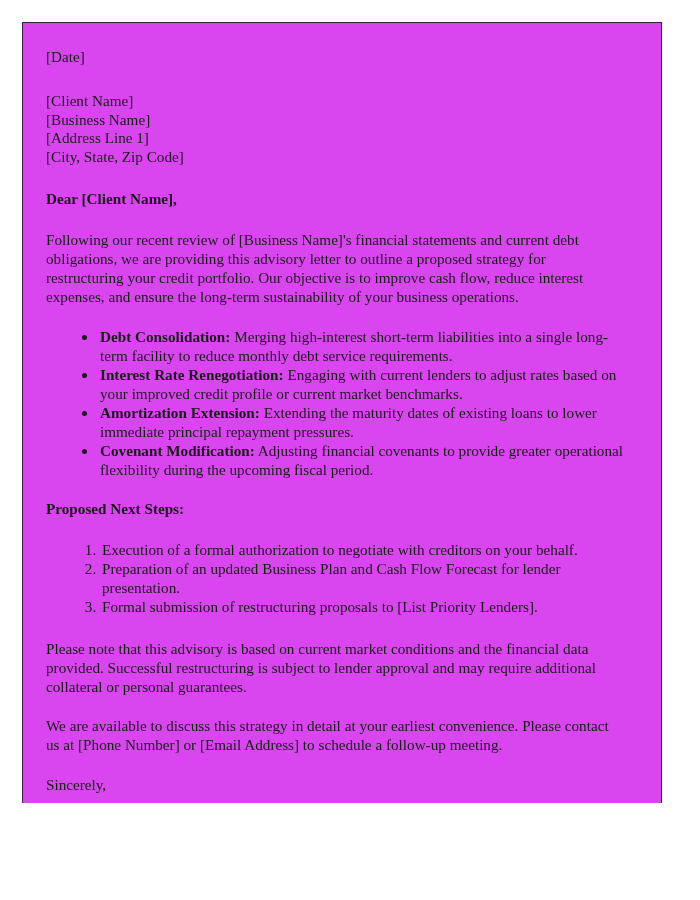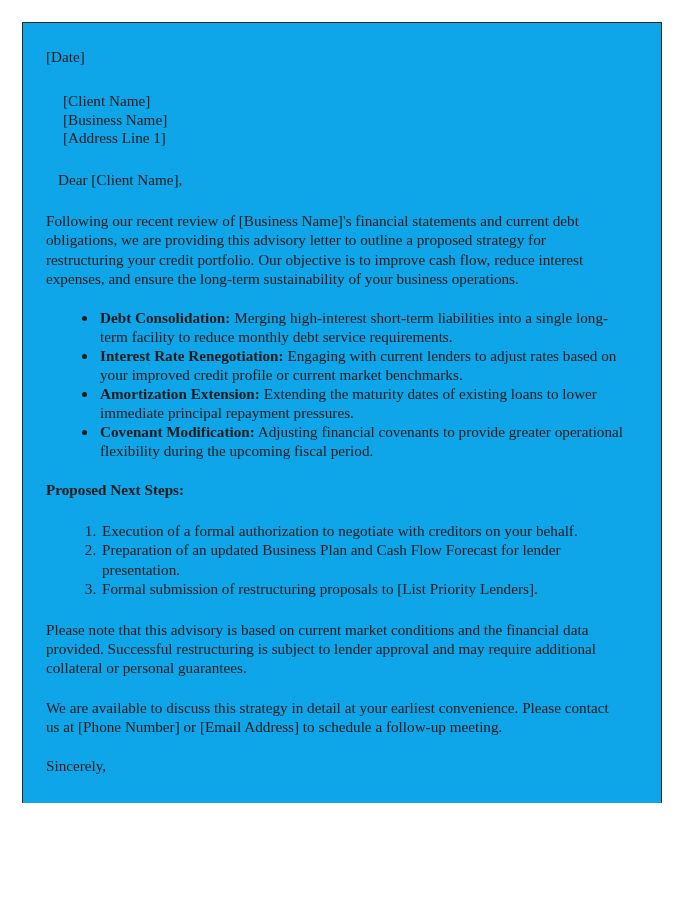--- a/index.html
+++ b/index.html
@@ -17,46 +17,47 @@
   #page {
     position: absolute;
     left: 22px;
     top: 22px;
     width: 640px;
     height: 781px;
     border-left: 1.5px solid #2b2b2b;
     border-top: 1.5px solid #2b2b2b;
     border-right: 1.5px solid #2b2b2b;
     border-bottom: none;
-    background: #0ea5e9;
+    background: #d946ef;
     box-sizing: border-box;
   }
   #content {
     position: absolute;
     left: 23px;
     top: 24px;
     width: 585px;
     font-size: 15.2px;
     line-height: 19.2px;
   }
   .date-line {
     margin: 0 0 26px 0;
   }
   .address-block {
-    margin: 0 0 22px 17px;
+    margin: 0 0 22px 0;
   }
   .address-block div {
     line-height: 18.6px;
   }
   .subject-line {
     font-weight: bold;
     margin: 0 0 22px 0;
   }
   .salutation {
-    margin: 0 0 22px 12px;
+    margin: 0 0 22px 0;
+    font-weight: bold;
   }
   p.para {
     margin: 0 16px 20px 0;
   }
   ul.bullets {
     margin: 0 0 20px 0;
     padding: 0 0 0 52px;
     list-style-type: disc;
   }
   ul.bullets li {
@@ -89,20 +90,21 @@
 
 <div id="page">
   <div id="content">
 
     <div class="date-line">[Date]</div>
 
     <div class="address-block">
       <div>[Client Name]</div>
       <div>[Business Name]</div>
       <div>[Address Line 1]</div>
+      <div>[City, State, Zip Code]</div>
     </div>
 
 
     <div class="salutation">Dear [Client Name],</div>
 
     <p class="para">Following our recent review of [Business Name]'s financial statements and current debt obligations, we are providing this advisory letter to outline a proposed strategy for restructuring your credit portfolio. Our objective is to improve cash flow, reduce interest expenses, and ensure the long-term sustainability of your business operations.</p>
 
 
     <ul class="bullets">
       <li>

